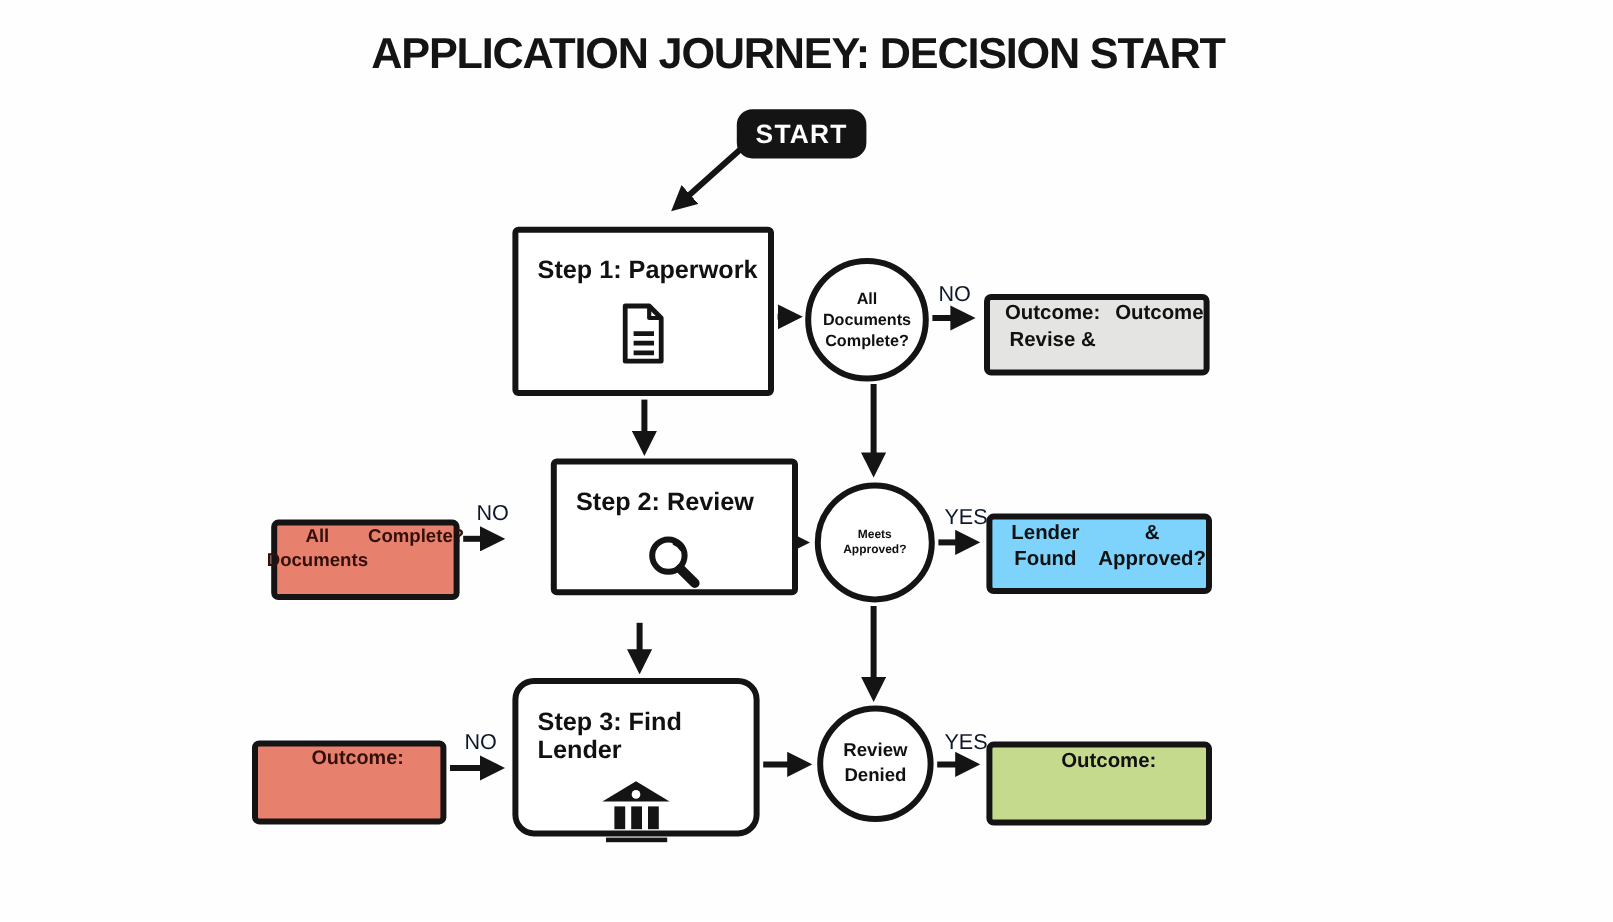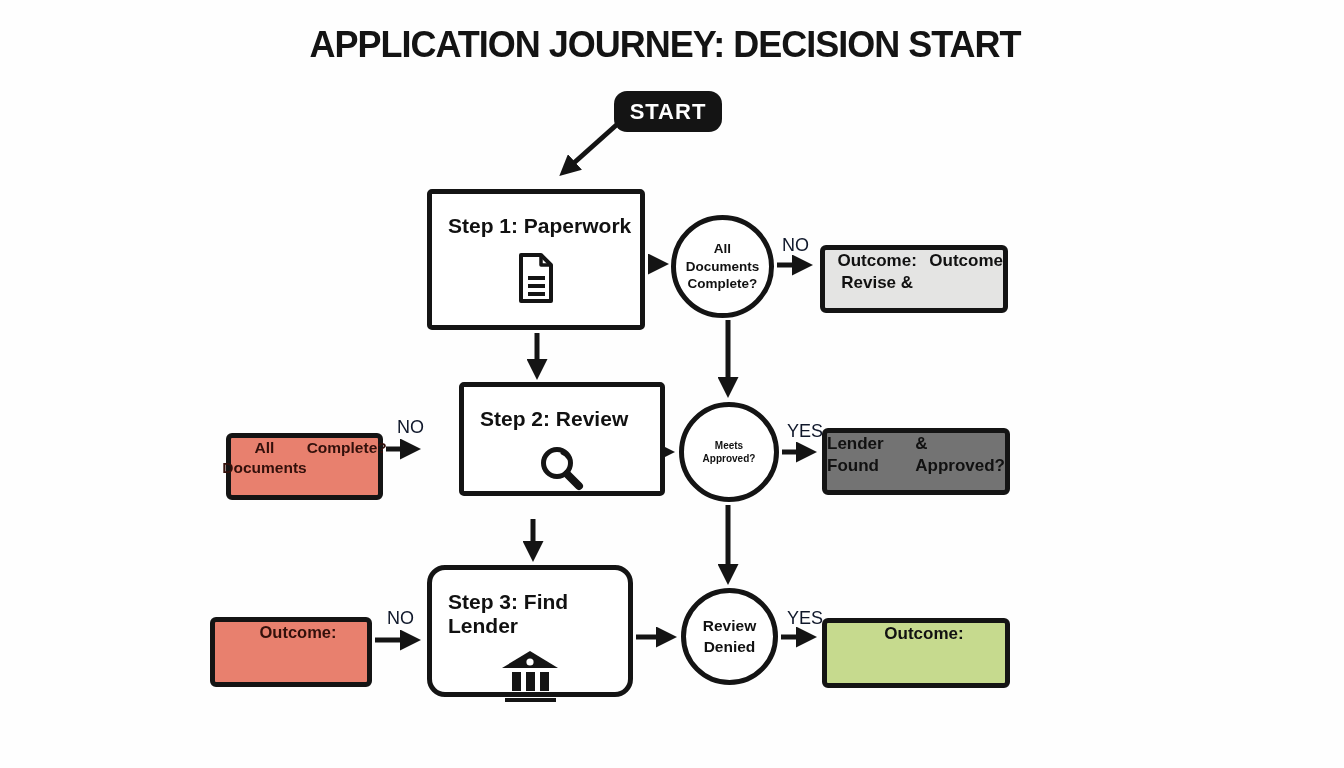--- a/index.html
+++ b/index.html
@@ -38,21 +38,21 @@
   .d1 { left:671px; top:215px; width:103px; height:103px; font-size:13.5px; }
   .d2 { left:679px; top:402px; width:100px; height:100px; font-size:10px; }
   .d3 { left:681px; top:588px; width:97px;  height:97px;  font-size:15.5px; }
   .outcome {
     position:absolute; border:5px solid #141414; border-radius:6px;
     box-sizing:border-box; display:flex; flex-direction:row; justify-content:center;
     font-weight:bold; font-size:17px; line-height:1.3;
   }
   .outcome span { display:block; }
   .o-revise   { left:820px; top:245px; width:188px; height:68px; background:#E4E4E3; text-align:center; }
-  .o-lender   { left:822px; top:428px; width:188px; height:67px; background:#737373; }
+  .o-lender   { left:822px; top:428px; width:188px; height:67px; background:#7dd3fc; text-align:center; }
   .o-approved { left:822px; top:618px; width:188px; height:70px; background:#C6DA8E; text-align:left; padding-left:16px; }
   .o-denied   { left:210px; top:617px; width:162px; height:70px; background:#E8806E; color:#33100B; text-align:left; padding-left:14px; font-size:16.5px; }
   .o-docs     { left:226px; top:433px; width:157px; height:67px; background:#E8806E; color:#33100B; text-align:center; font-size:15.5px; }
   .edge-label {
     position:absolute; font-weight:normal; font-size:18px; color:#0f172a;
   }
   .el-no1  { left:782px; top:235px; }
   .el-yes2 { left:787px; top:421px; }
   .el-yes3 { left:787px; top:608px; }
   .el-no4  { left:397px; top:417px; }

